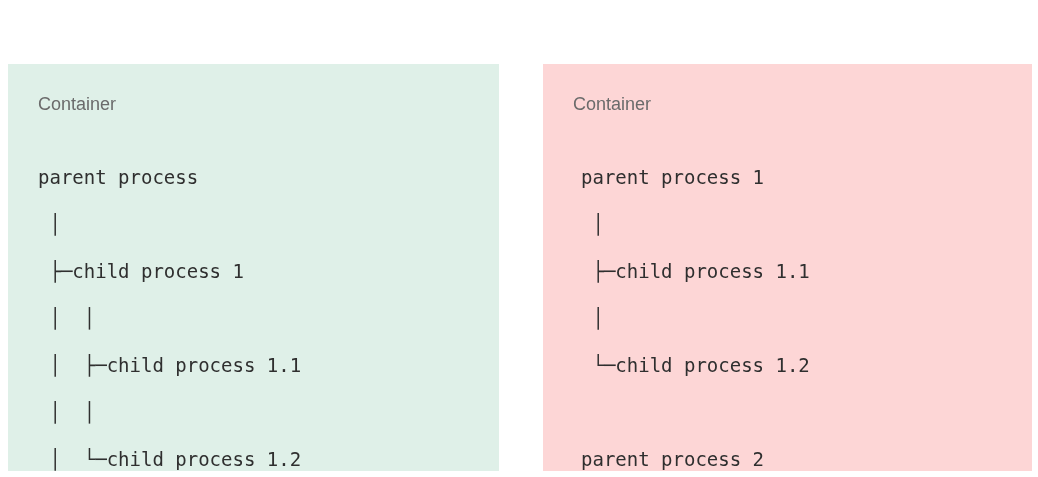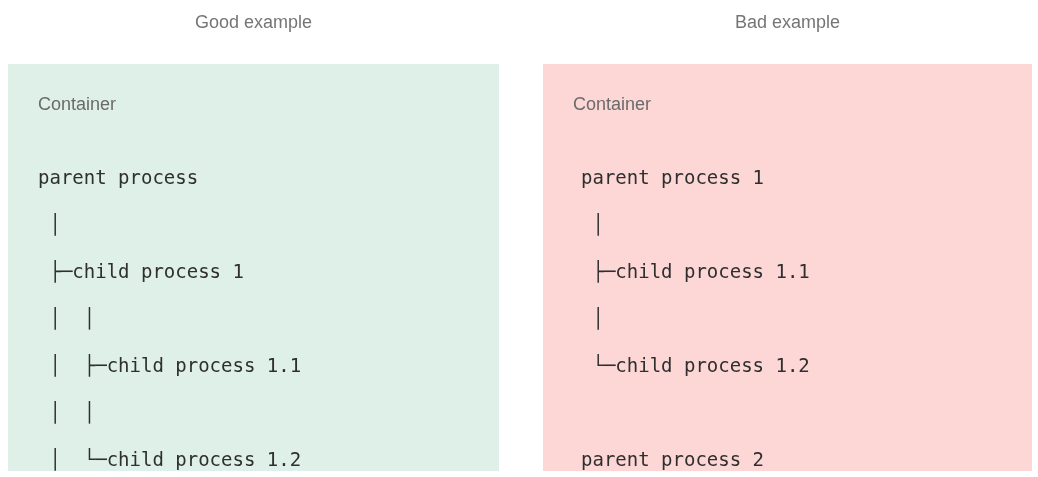--- a/index.html
+++ b/index.html
@@ -62,23 +62,21 @@
     white-space: pre;
     letter-spacing: 0;
   }
   .panel.bad .tree { margin-left: 8px; }
 </style>
 </head>
 <body>
 
 <div class="board">
 
-  <div class="col-title left">Good example</div>
 
-  <div class="col-title right">Bad example</div>
 
   <div class="panel good">
     <div class="container-label">Container</div>
     <pre class="tree">parent process
  │
  ├─child process 1
  │  │
  │  ├─child process 1.1
  │  │
  │  └─child process 1.2

